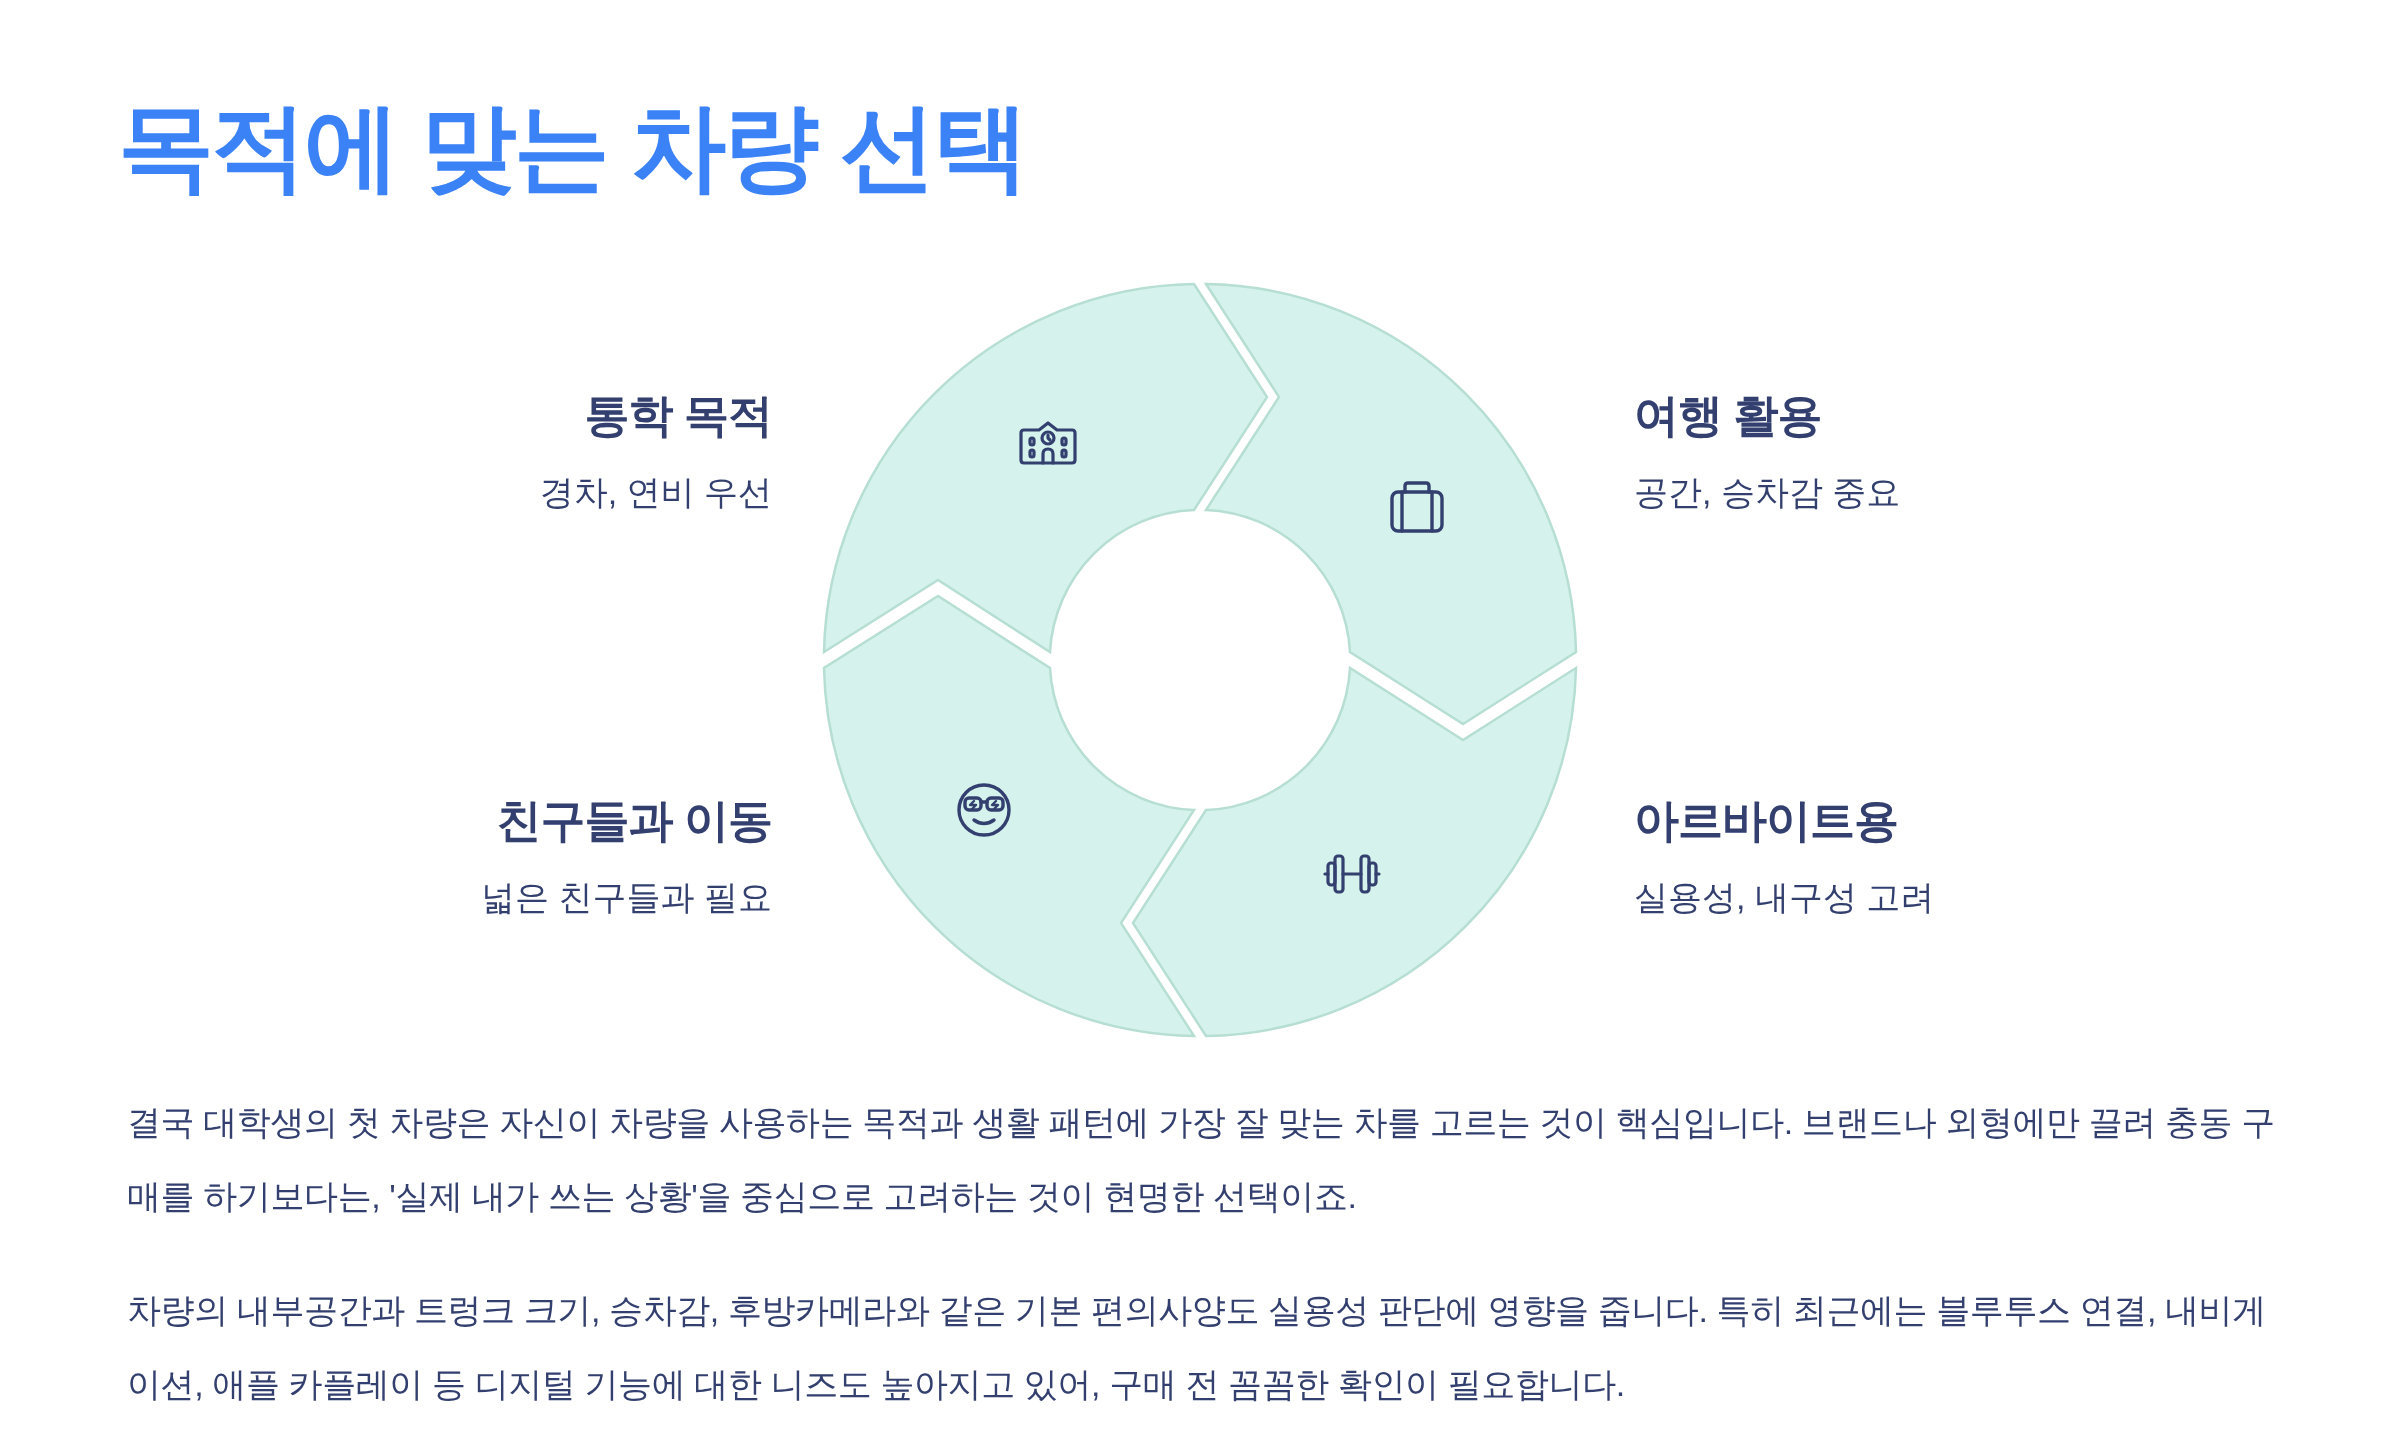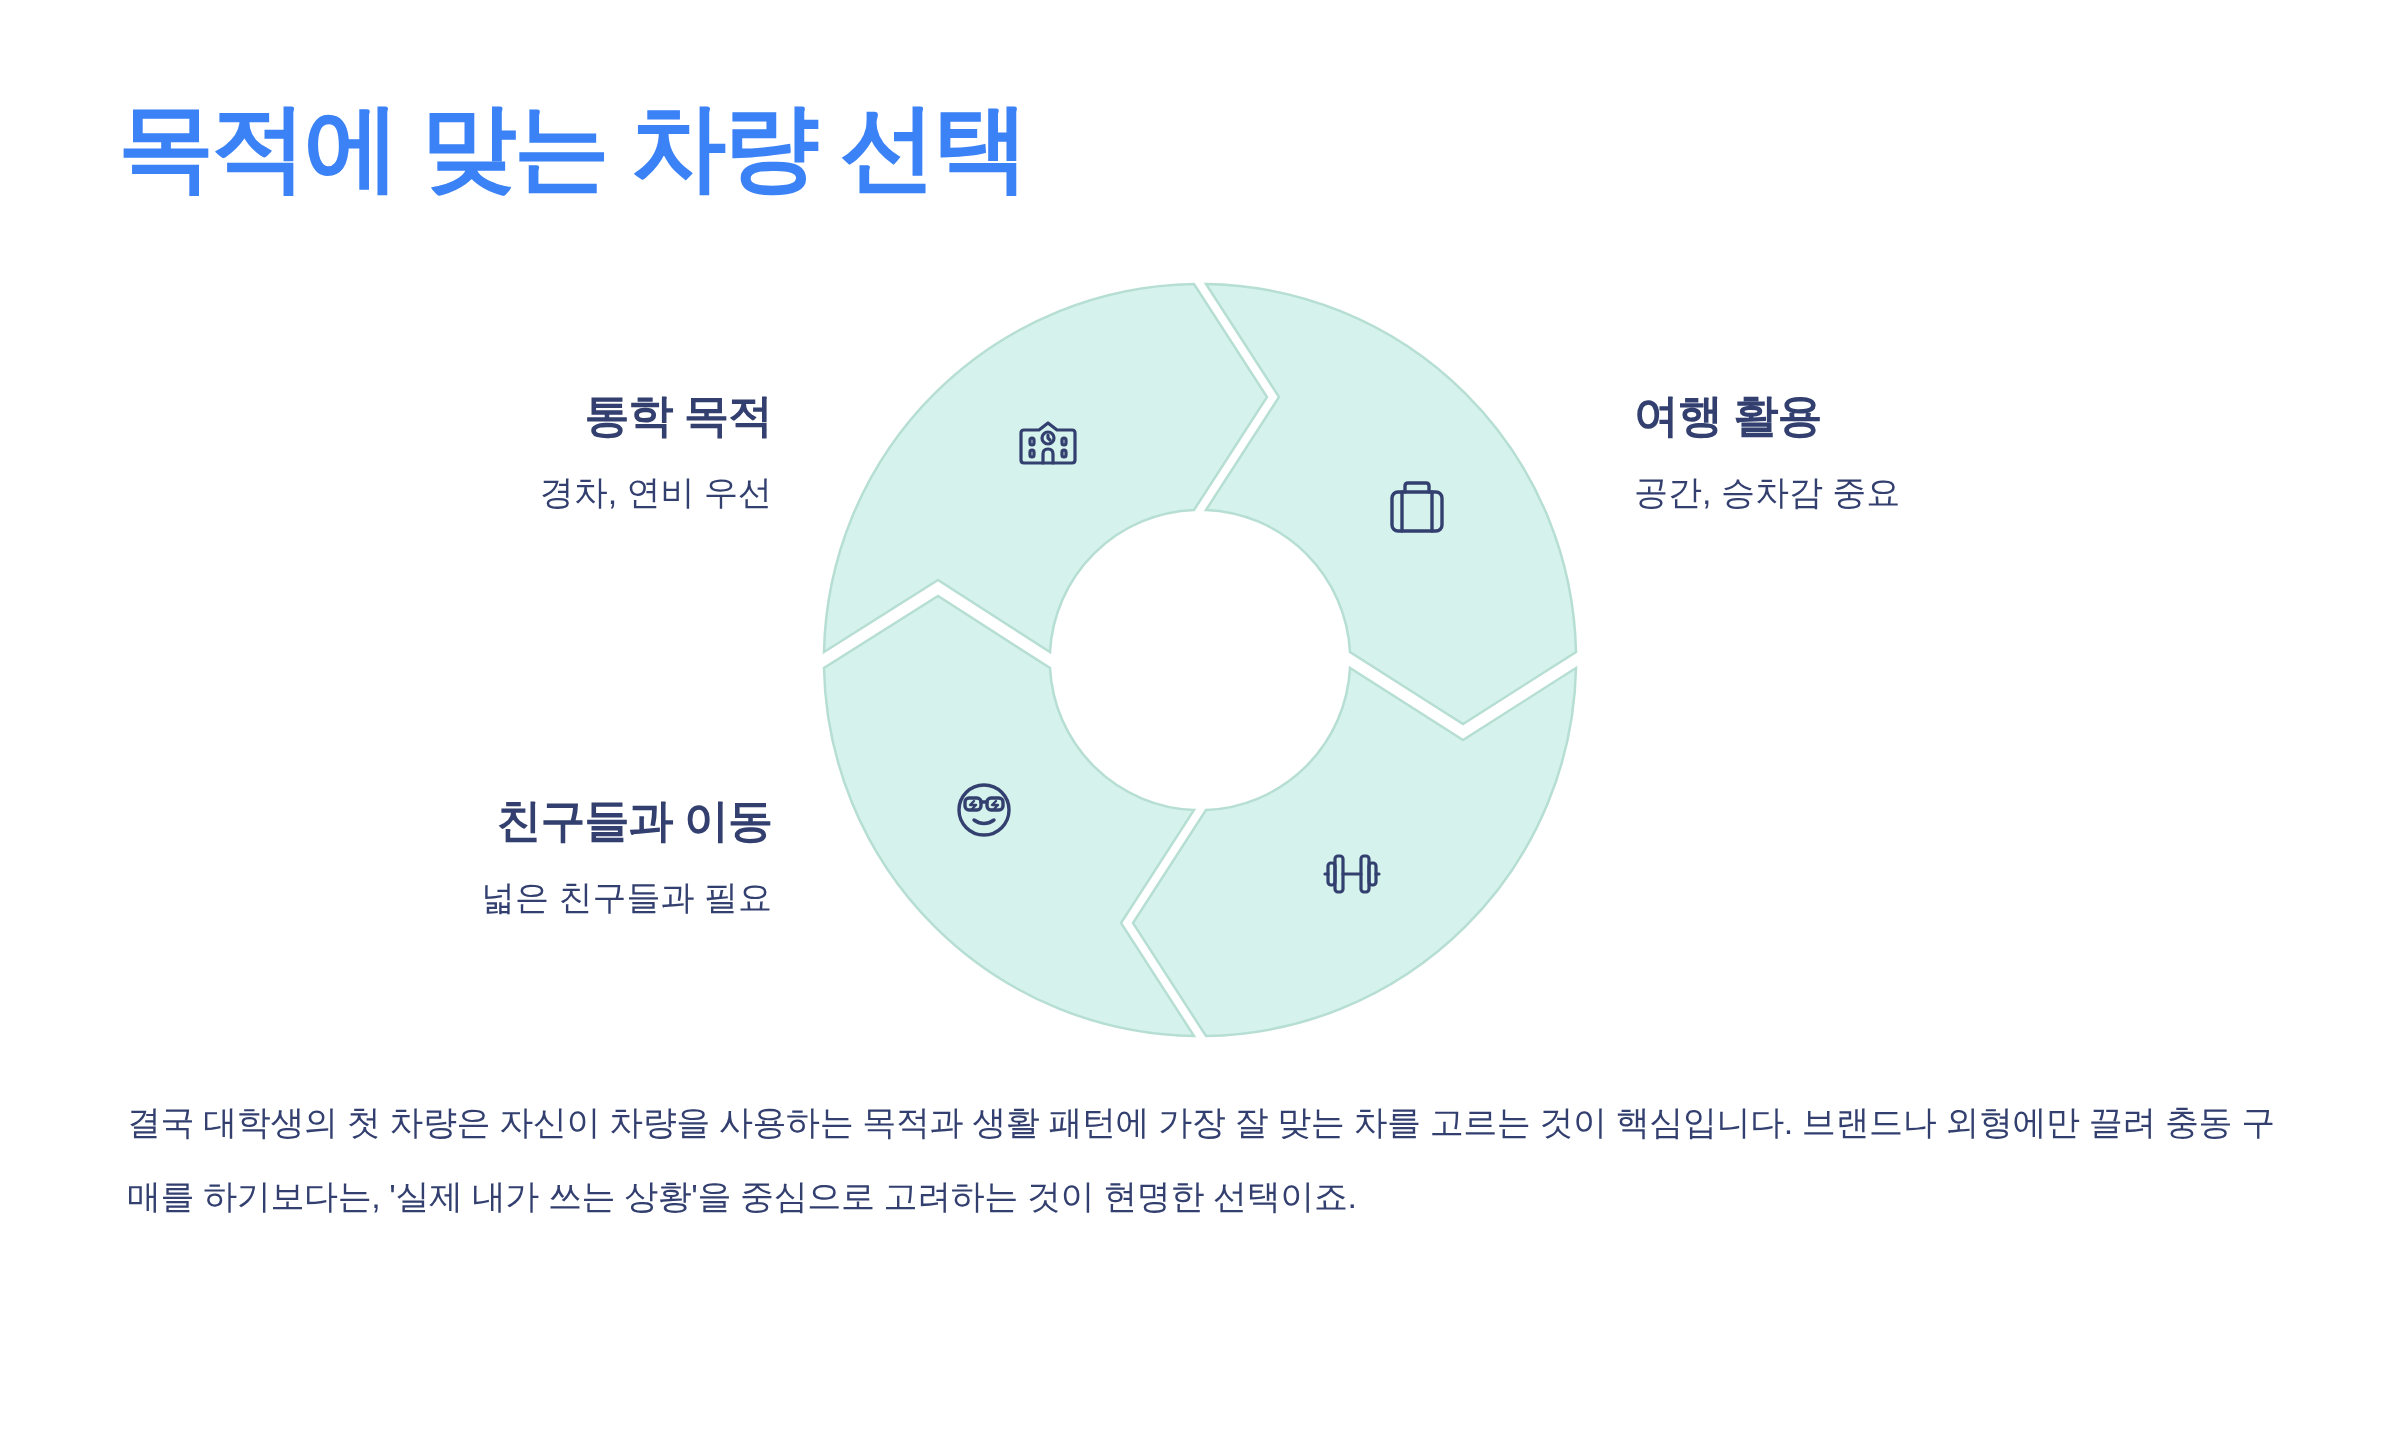--- a/index.html
+++ b/index.html
@@ -129,22 +129,27 @@
   <div class="label right" style="left:1634px; top:388px;">
     <span class="label-title">여행 활용</span>
     <span class="label-sub">공간, 승차감 중요</span>
   </div>
 
   <div class="label left" style="left:252px; top:388px;">
     <span class="label-title">통학 목적</span>
     <span class="label-sub">경차, 연비 우선</span>
   </div>
 
+  <div class="label right" style="left:1634px; top:793px;">
+    <span class="label-title">아르바이트용</span>
+    <span class="label-sub">실용성, 내구성 고려</span>
+  </div>
 
   <div class="label left" style="left:252px; top:793px;">
     <span class="label-title">친구들과 이동</span>
     <span class="label-sub">넓은 친구들과 필요</span>
   </div>
 </div>
 
 <div class="paragraphs">
   <p>결국 대학생의 첫 차량은 자신이 차량을 사용하는 목적과 생활 패턴에 가장 잘 맞는 차를 고르는 것이 핵심입니다. 브랜드나 외형에만 끌려 충동 구매를 하기보다는, '실제 내가 쓰는 상황'을 중심으로 고려하는 것이 현명한 선택이죠.</p>
+  <p>차량의 내부공간과 트렁크 크기, 승차감, 후방카메라와 같은 기본 편의사양도 실용성 판단에 영향을 줍니다. 특히 최근에는 블루투스 연결, 내비게이션, 애플 카플레이 등 디지털 기능에 대한 니즈도 높아지고 있어, 구매 전 꼼꼼한 확인이 필요합니다.</p>
 </div>
 
 </body></html>

